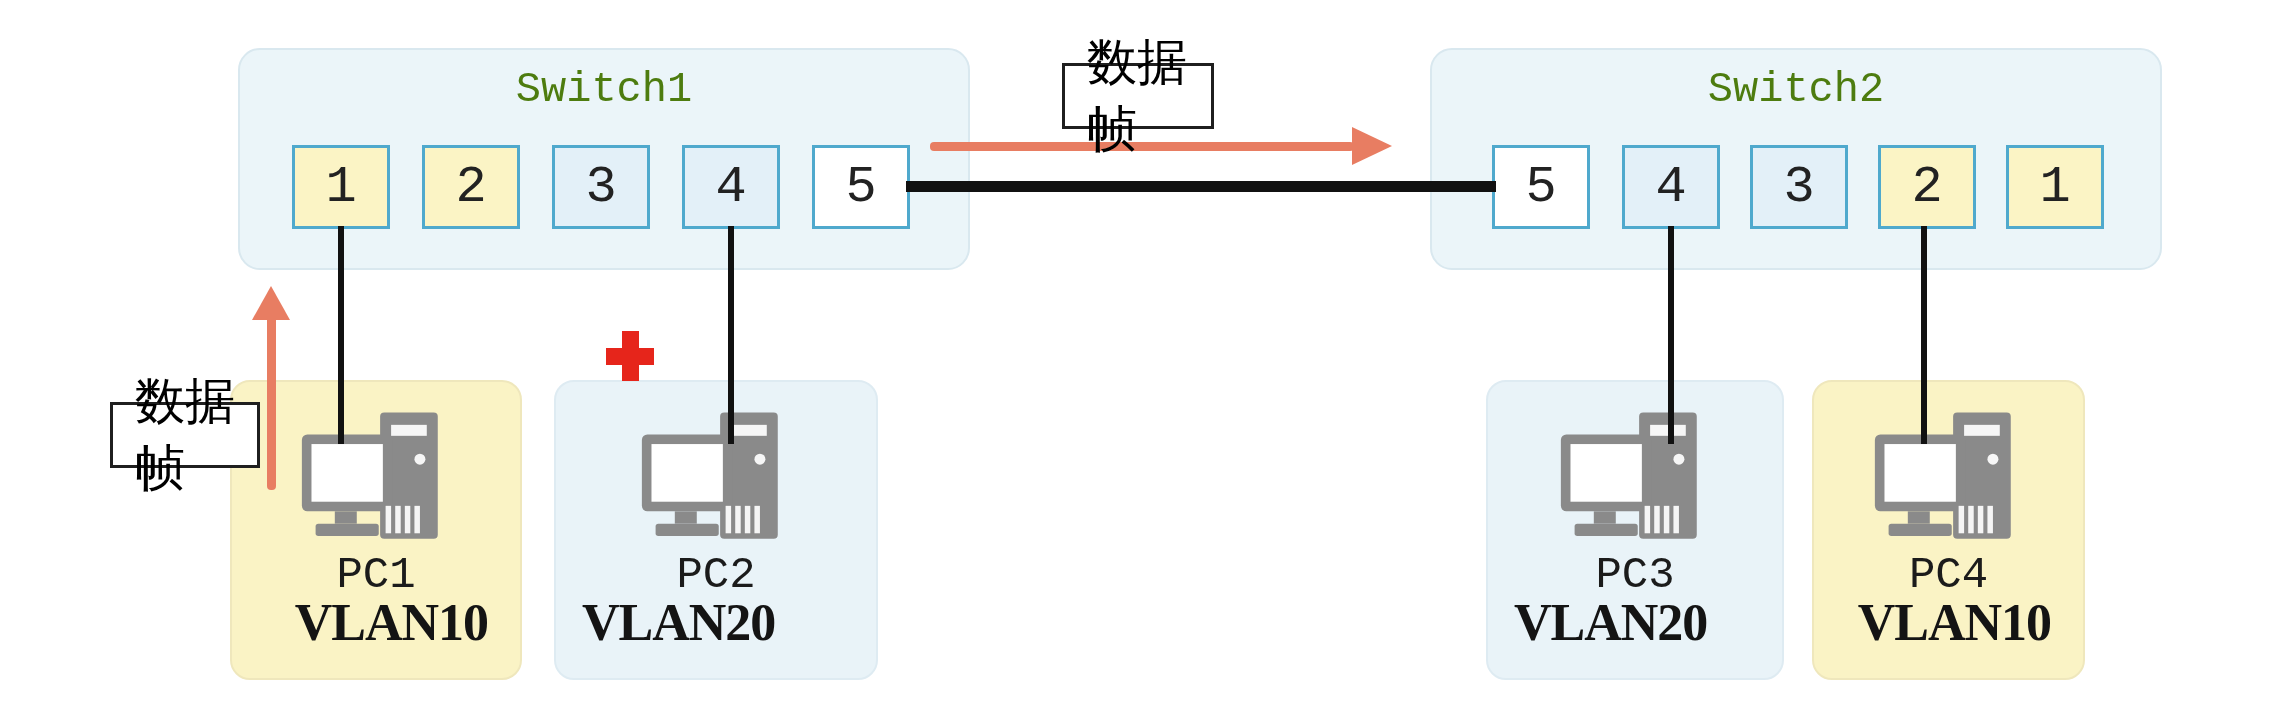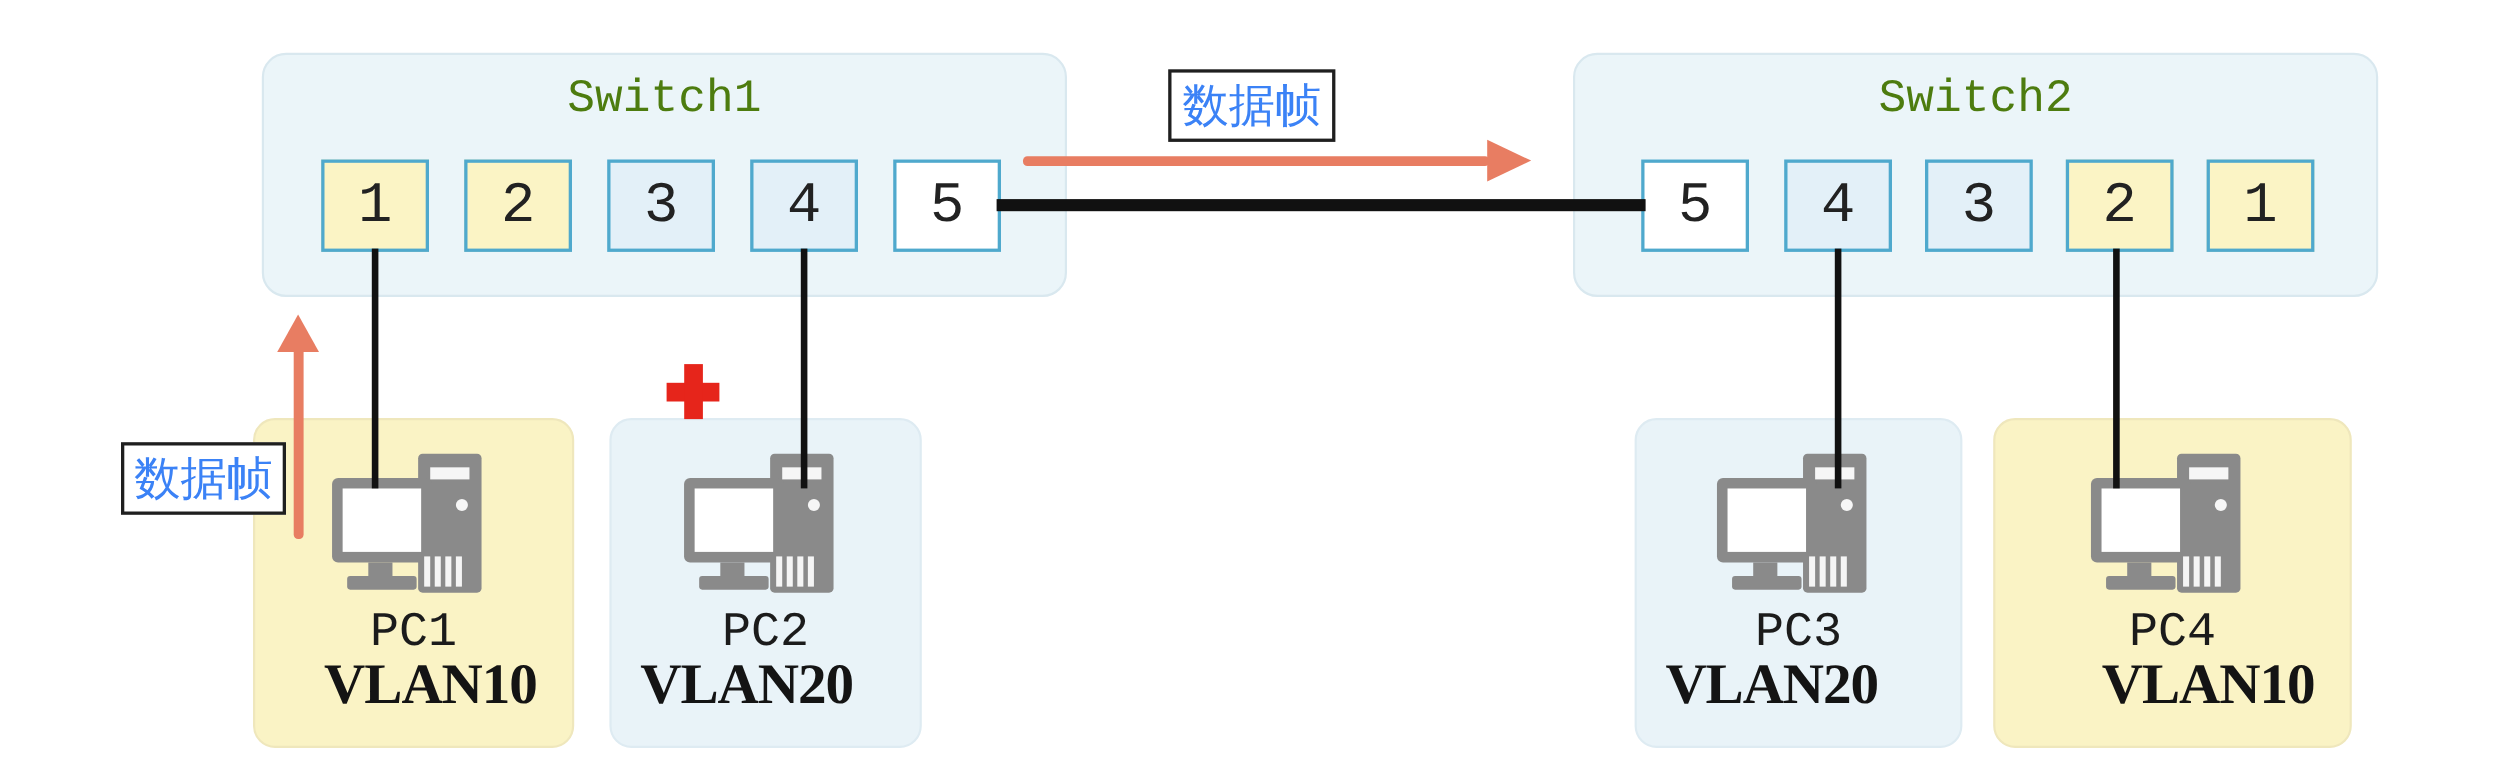--- a/index.html
+++ b/index.html
@@ -57,23 +57,23 @@
   .link-pc3{left:1668px;top:226px;width:6px;height:218px;}
   .link-pc4{left:1921px;top:226px;width:6px;height:218px;}
   
   .pc-box{
     position:absolute;top:380px;height:300px;
     border-radius:20px;box-sizing:border-box;z-index:1;
   }
   .pc-box--vlan10{background:#faf3c5;border:2px solid #efe7bc;}
   .pc-box--vlan20{background:#e9f3f8;border:2px solid #deebf2;}
   .pc1{left:230px;width:292px;padding-left:28px;}
-  .pc2{left:554px;width:284px;}
+  .pc2{left:554px;width:324px;}
   .pc3{left:1486px;width:298px;}
-  .pc4{left:1812px;width:326px;}
+  .pc4{left:1812px;width:273px;}
   .pc-icon{
     position:absolute;top:25px;left:50%;
     transform:translateX(-50%);
     width:165px;height:151px;z-index:10;
   }
   .pc-name{
     position:absolute;top:168px;left:0;width:100%;
     text-align:center;
     font-family:"Liberation Mono","DejaVu Sans Mono",monospace;
     font-size:44px;z-index:10;color:#1b1b1b;
@@ -86,21 +86,21 @@
   }
   .pc-vlan--right{right:32px;}
   .pc-vlan--left{left:26px;}
   
   .frame-tag{
     position:absolute;
     background:#ffffff;border:3px solid #1f1f1f;
     box-sizing:border-box;
     display:flex;align-items:center;justify-content:center;
     font-family:"DejaVu Sans","Liberation Sans",sans-serif;
-    font-size:42px;color:#3b82f6;z-index:20;
+    font-size:50px;color:#000000;z-index:20;padding-left:22px;
   }
   .frame-tag--top{left:1062px;top:63px;width:152px;height:66px;}
   .frame-tag--left{left:110px;top:402px;width:150px;height:66px;}
   
   .arrow-shaft{position:absolute;background:#e87d62;z-index:15;border-radius:4px;}
   .arrow-shaft--top{left:930px;top:142px;width:424px;height:9px;}
   .arrow-head--right{
     position:absolute;left:1352px;top:127px;width:0;height:0;z-index:15;
     border-top:19px solid transparent;border-bottom:19px solid transparent;
     border-left:40px solid #e87d62;

